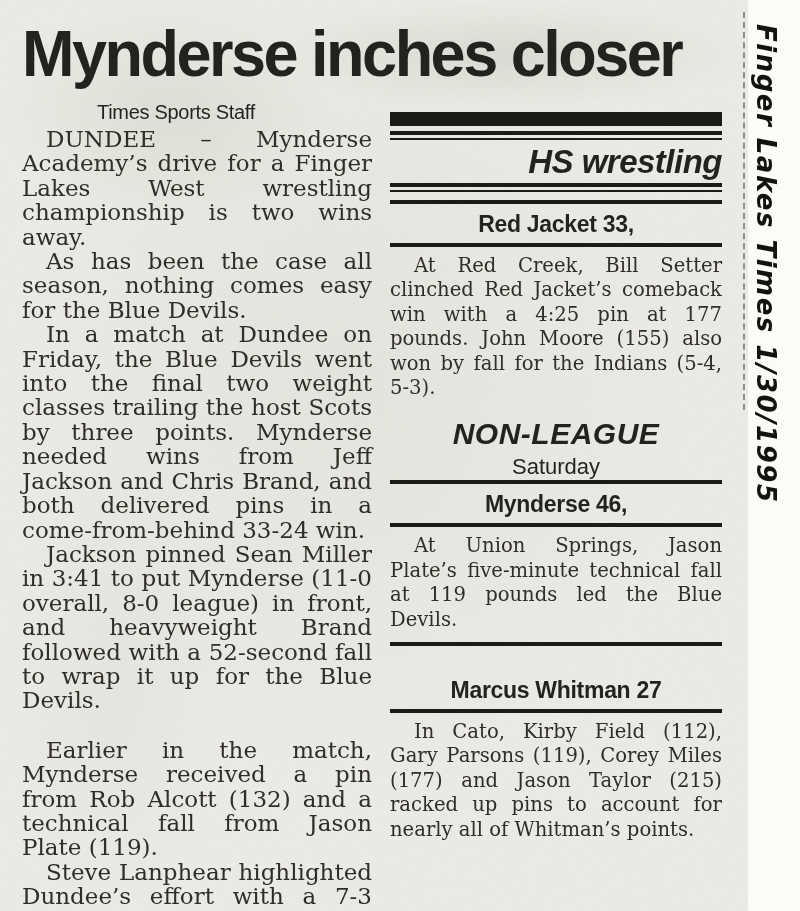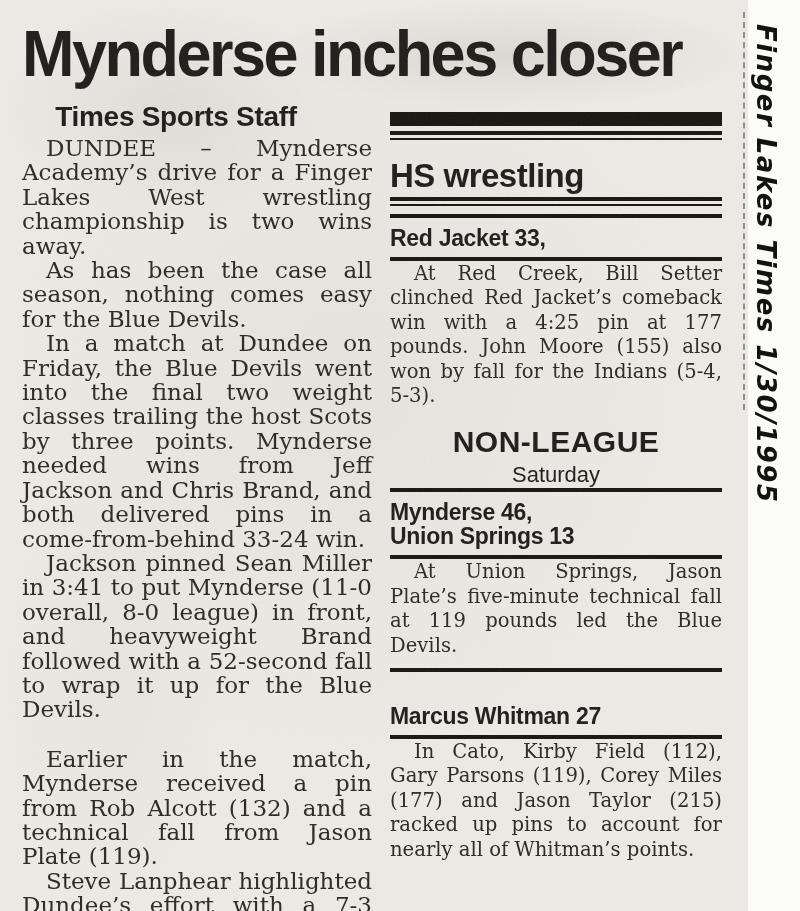--- a/index.html
+++ b/index.html
@@ -25,57 +25,57 @@
     font-family:"Liberation Sans", sans-serif; font-weight:700;
     font-size:63px; letter-spacing:-2.5px; white-space:nowrap;
     color: var(--headline-ink, #1d1c18); transform:scaleY(1.04); transform-origin:top left;
   }
 
   .col-left  { position:absolute; left:22px;  top:101px; width:350px; }
   .col-right { position:absolute; left:390px; top:112px; width:332px; }
 
   .byline {
     text-align:center; margin:0 42px 3px 0;
-    font-family:"Liberation Sans", sans-serif; font-weight:700; font-size:28px;
+    font-family:"Liberation Sans", sans-serif; font-weight:400; font-size:20px;
     letter-spacing:-0.3px; color: var(--headline-ink, #1d1c18);
   }
   .bodytext p {
     margin:0; text-indent:24px; text-align:justify;
     font-size:23px; line-height:24.4px; color: var(--ink, #2a2822);
   }
   .bodytext p.space-before { margin-top:25px; }
 
   .bar  { height:14px; background: var(--bar, #15140f); }
   .rule { background: var(--bar, #15140f); }
   .h4 { height:4px; } .h2 { height:2px; }
   .mt2{margin-top:2px}.mt3{margin-top:3px}.mt5{margin-top:5px}.mt8{margin-top:8px}
 
   .section-title {
-    margin:17px 0 2px; text-align:left;
+    margin:3px 0 2px; text-align:right;
     font-family:"Liberation Sans", sans-serif; font-weight:700;
-    font-size:33px; letter-spacing:-0.5px; color: var(--headline-ink, #1b1a16);
+    font-size:33px; letter-spacing:-0.5px; color: var(--headline-ink, #1b1a16); font-style: italic;
   }
   .result-header {
-    margin:8px 0 7px; text-align:left;
+    margin:8px 0 7px; text-align:center;
     font-family:"Liberation Sans", sans-serif; font-weight:700;
     font-size:23px; line-height:24px; letter-spacing:-0.3px;
     color: var(--headline-ink, #1b1a16);
   }
   .league-title {
     margin:17px 0 0; text-align:center;
     font-family:"Liberation Sans", sans-serif; font-weight:700;
-    font-size:30px; letter-spacing:0.5px; color: var(--headline-ink, #1b1a16);
+    font-size:30px; letter-spacing:0.5px; color: var(--headline-ink, #1b1a16); font-style: italic;
   }
   .day-label {
     margin:3px 0 0; text-align:center;
     font-family:"Liberation Sans", sans-serif; font-weight:400;
     font-size:22px; color: var(--headline-ink, #1b1a16);
   }
   .col-right p.rp {
-    margin:1px 0 0; text-indent:24px; text-align:justify;
+    margin:7px 0 0; text-indent:24px; text-align:justify;
     font-size:19.6px; line-height:24.4px; color: var(--ink, #2a2822);
   }
   .col-right p.rp + p.rp { margin-top:0; }
 
   
   .side-strip { position:absolute; right:0; top:0; width:52px; height:911px; background: var(--margin-paper, #fbfbf8); }
   .clip-edge  { position:absolute; left:743px; top:12px; height:398px; width:0;
                 border-left:2px dashed rgba(70,70,62,.55); }
   .source-label {
     position:absolute; left:751px; top:24px; height:860px;
@@ -121,21 +121,20 @@
       <div class="rule h4"></div>
 
       <p class="rp">At Red Creek, Bill Setter clinched Red Jacket’s comeback win with a 4:25 pin at 177 pounds. John Moore (155) also won by fall for the Indians (5-4, 5-3).</p>
 
       <h2 class="league-title">NON-LEAGUE</h2>
       <div class="day-label">Saturday</div>
 
       <div class="rule h4"></div>
       <h3 class="result-header">
         <span>Mynderse 46,</span><br>
-        <span>Union Springs 13</span>
       </h3>
       <div class="rule h4"></div>
 
       <p class="rp">At Union Springs, Jason Plate’s five-minute technical fall at 119 pounds led the Blue Devils.</p>
 
       <div class="rule h4 mt8" style="margin-top:10px"></div>
       <h3 class="result-header">
         <br>
         <span>Marcus Whitman 27</span>
       </h3>

